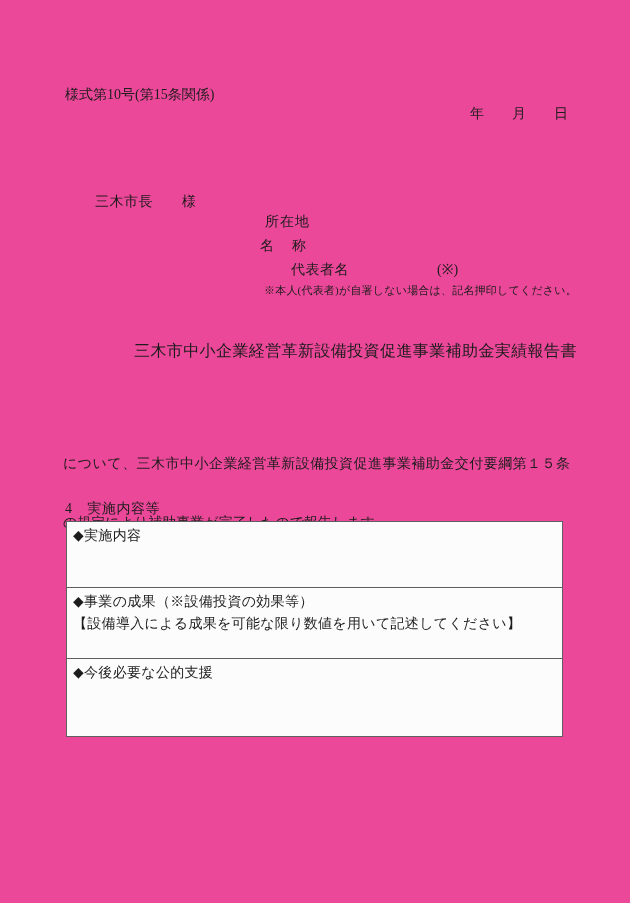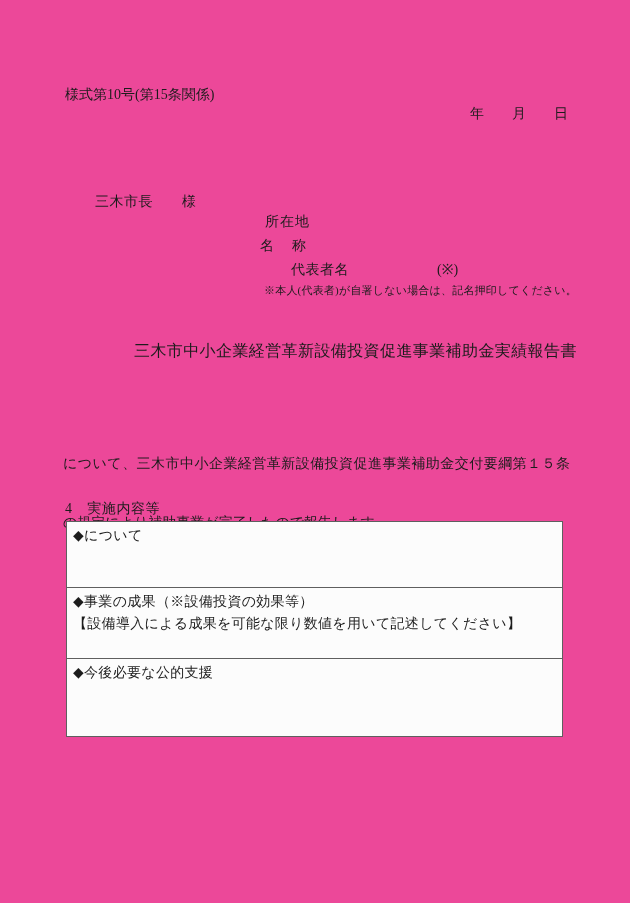--- a/index.html
+++ b/index.html
@@ -96,21 +96,21 @@
   <div class="abs body-para">
     <div class="body-line">について、三木市中小企業経営革新設備投資促進事業補助金交付要綱第１５条</div>
     <div class="body-line last">の規定により補助事業が完了したので報告します。</div>
   </div>
 
   <div class="abs fs14 section-heading">4　実施内容等</div>
 
   <div class="content-table">
 
     <div class="trow row-1">
-      <div class="row-label">◆について</div>
+      <div class="row-label">◆実施内容</div>
     </div>
 
     <div class="trow row-2">
       <div class="row-label">◆事業の成果（※設備投資の効果等）</div>
       <div class="row-sublabel">【設備導入による成果を可能な限り数値を用いて記述してください】</div>
     </div>
 
 
     <div class="trow row-4">
       <div class="row-label">◆今後必要な公的支援</div>

